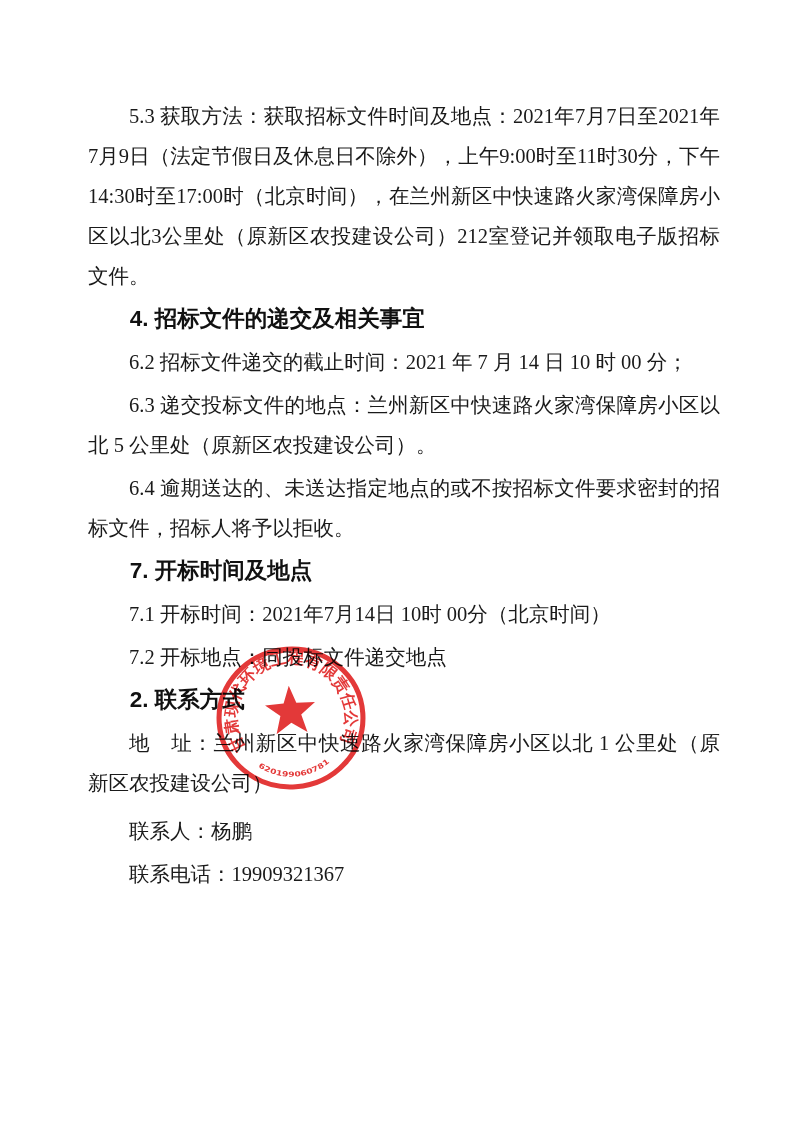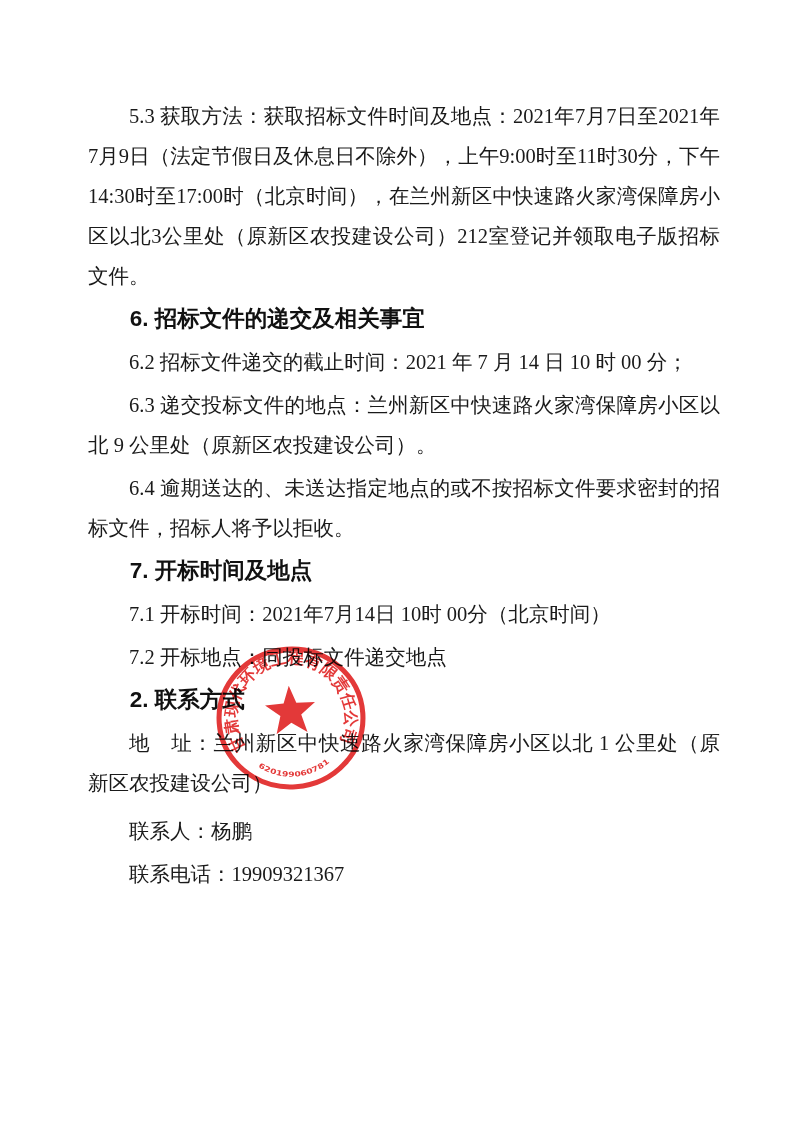--- a/index.html
+++ b/index.html
@@ -56,23 +56,23 @@
     font-size: 7px;
   }
 </style>
 </head>
 <body>
 
 <div class="page">
 
   <p class="para">5.3 获取方法：获取招标文件时间及地点：2021年7月7日至2021年7月9日（法定节假日及休息日不除外），上午9:00时至11时30分，下午14:30时至17:00时（北京时间），在兰州新区中快速路火家湾保障房小区以北3公里处（原新区农投建设公司）212室登记并领取电子版招标文件。</p>
 
-  <h2 class="heading">6. 招标文件的递交及相关事宜</h2>
+  <h2 class="heading">4. 招标文件的递交及相关事宜</h2>
   <p class="para">6.2 招标文件递交的截止时间：2021 年 7 月 14 日 10 时  00 分；</p>
-  <p class="para">6.3 递交投标文件的地点：兰州新区中快速路火家湾保障房小区以北 9 公里处（原新区农投建设公司）。</p>
+  <p class="para">6.3 递交投标文件的地点：兰州新区中快速路火家湾保障房小区以北 5 公里处（原新区农投建设公司）。</p>
   <p class="para">6.4 逾期送达的、未送达指定地点的或不按招标文件要求密封的招标文件，招标人将予以拒收。</p>
 
   <h2 class="heading">7. 开标时间及地点</h2>
   <p class="para">7.1 开标时间：2021年7月14日  10时  00分（北京时间）</p>
   <p class="para">7.2 开标地点：同投标文件递交地点</p>
 
   <h2 class="heading">2. 联系方式</h2>
   <p class="para">地　址：兰州新区中快速路火家湾保障房小区以北 1 公里处（原新区农投建设公司）</p>
   <p class="para gap-top">联系人：杨鹏</p>
   <p class="para">联系电话：19909321367</p>

